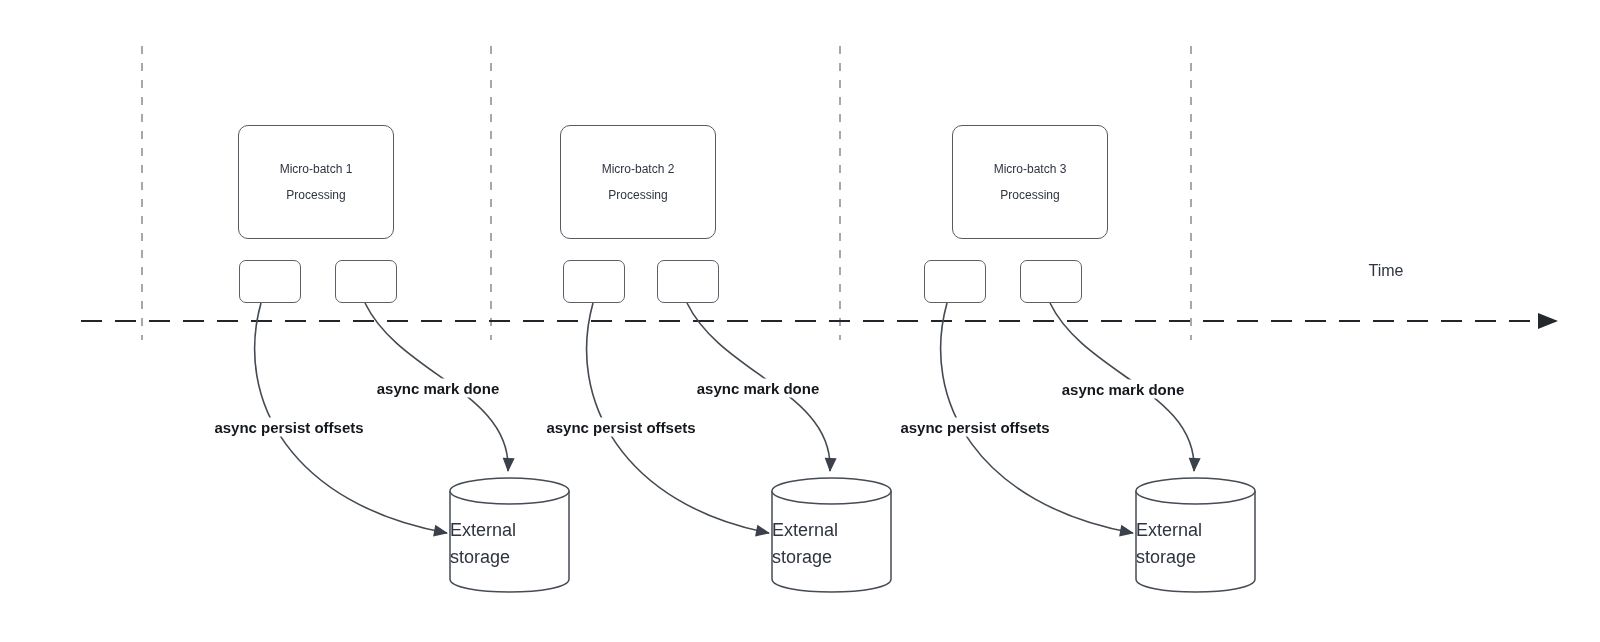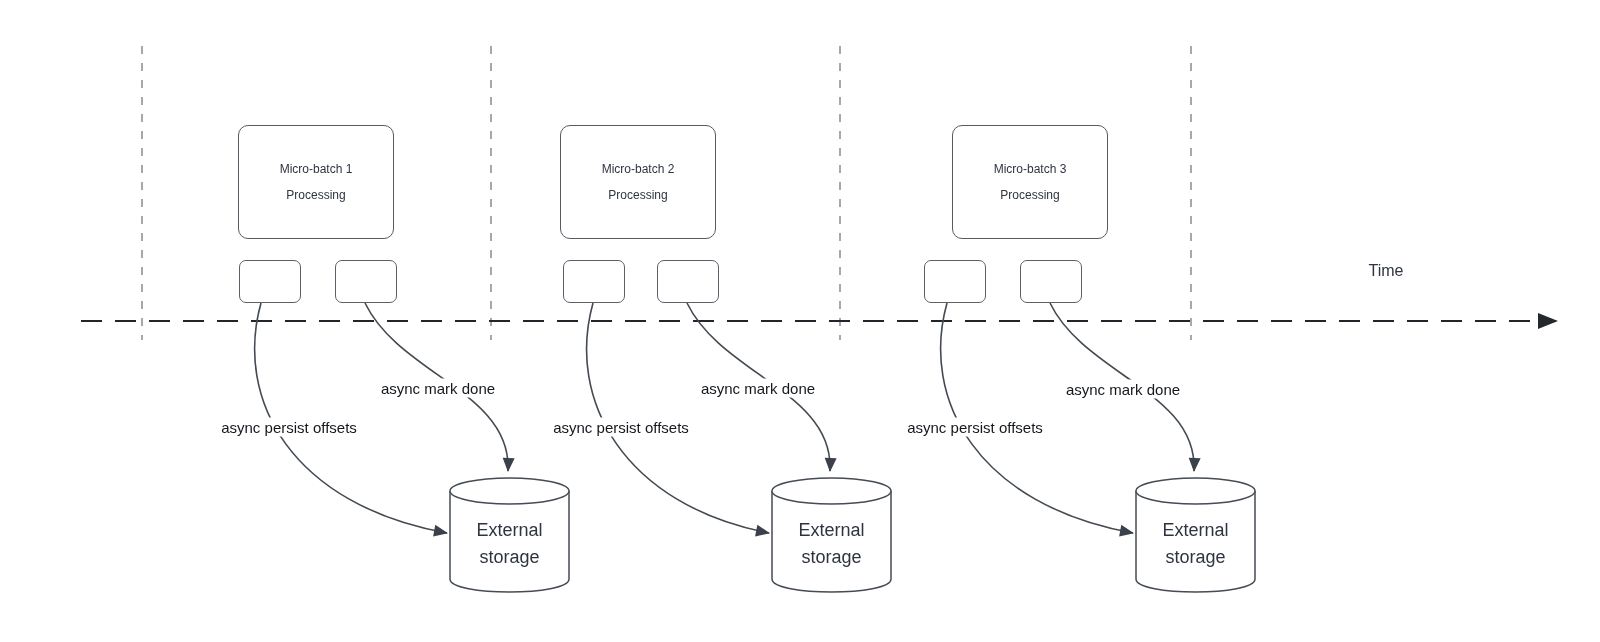--- a/index.html
+++ b/index.html
@@ -48,31 +48,31 @@
     border: 1.5px solid #5a6169;
     border-radius: 7px;
   }
   .arrow-label {
     position: absolute;
     transform: translate(-50%, -50%);
     white-space: nowrap;
     background: #ffffff;
     padding: 1px 3px;
     font-size: 15px;
-    font-weight: normal;
+    font-weight: bold;
     color: #14181d;
   }
   .cyl-label {
     position: absolute;
     width: 119px;
     top: 506px;
     height: 76px;
     display: flex;
     flex-direction: column;
-    align-items: center;
+    align-items: flex-start;
     justify-content: center;
     font-size: 18px;
     line-height: 27px;
     color: #2e3440;
     text-align: center;
   }
   .time-label {
     position: absolute;
     left: 1386px;
     top: 271px;

